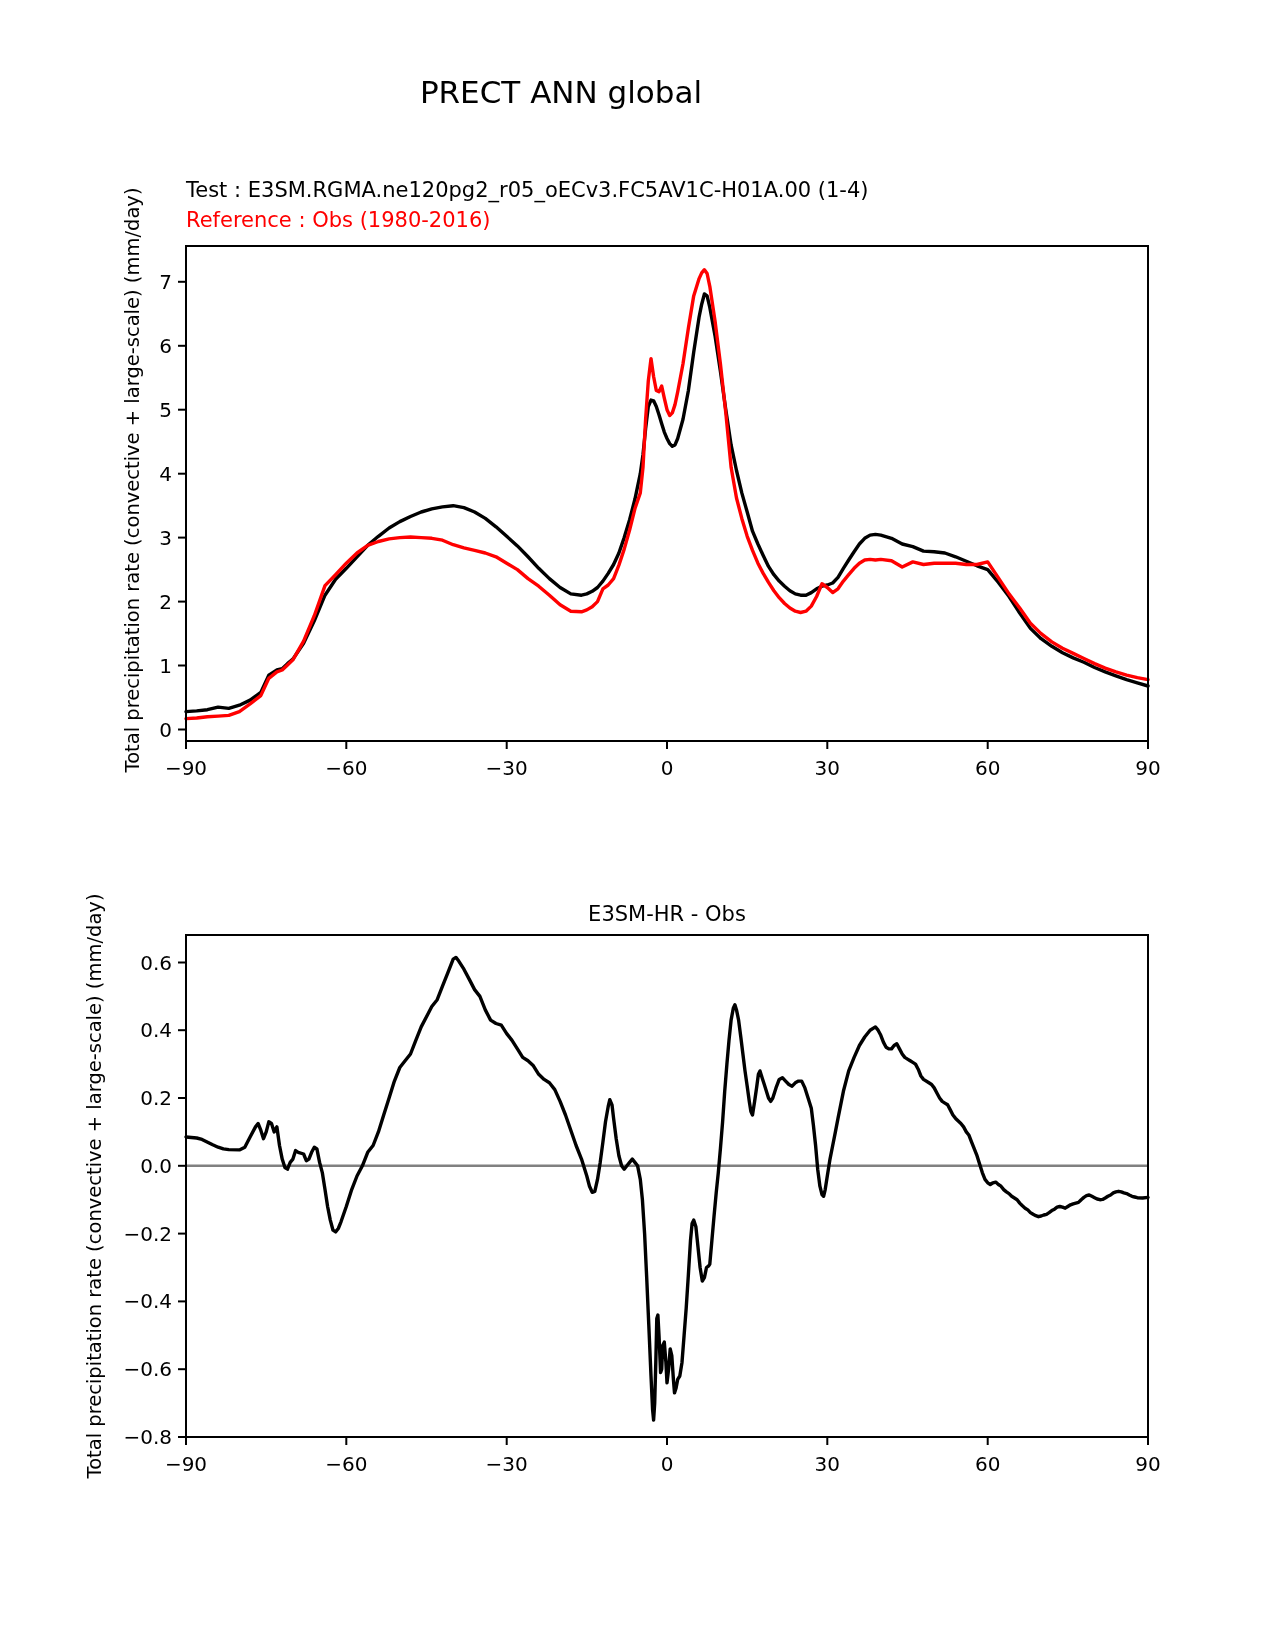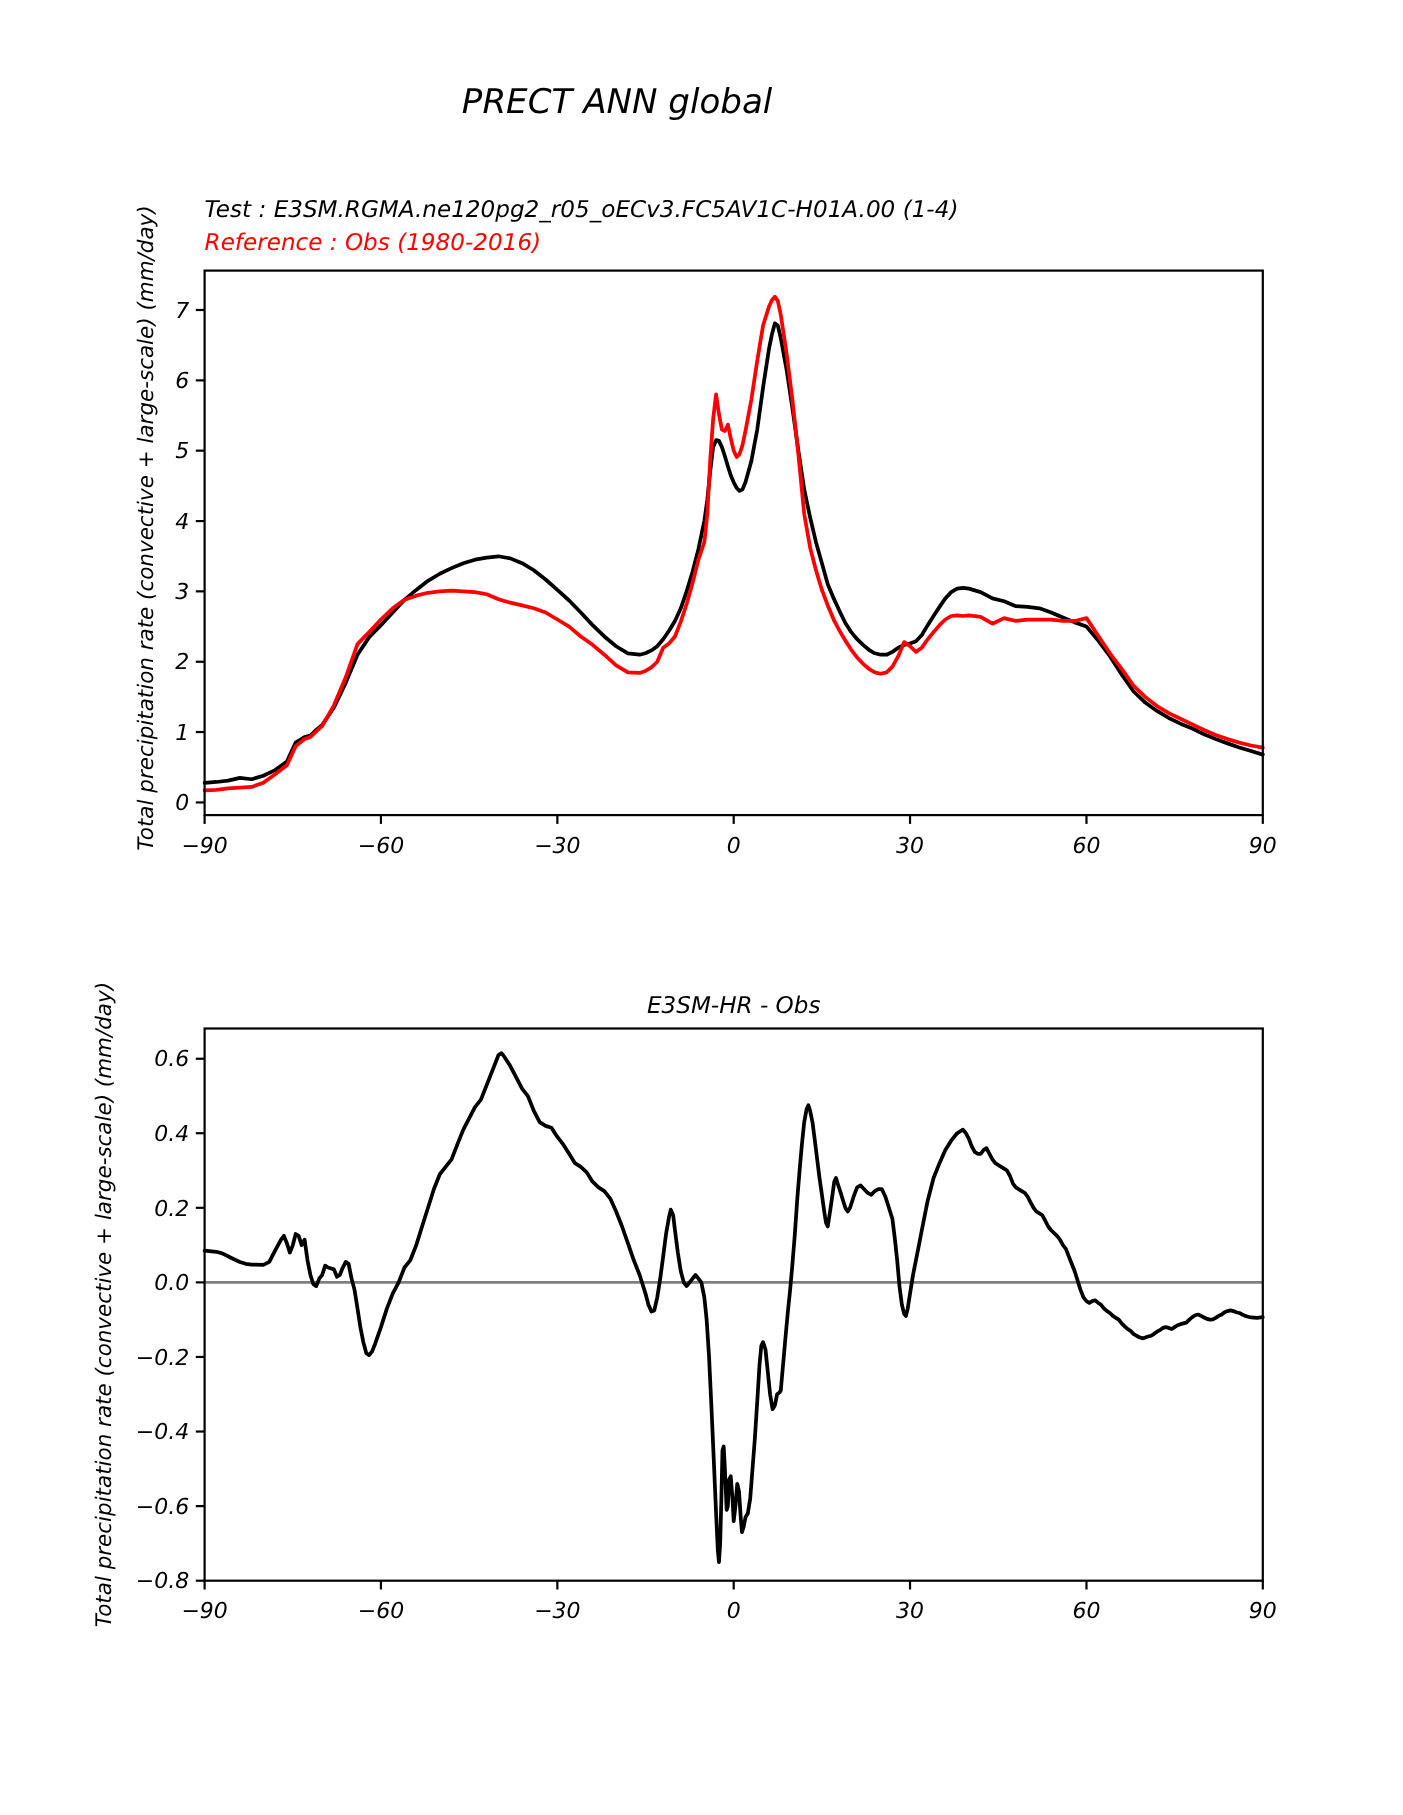--- a/index.html
+++ b/index.html
@@ -1,17 +1,17 @@
 <!DOCTYPE html>
 <html><head>
 <meta charset="utf-8">
 <style>
   html,body{margin:0;padding:0;background:#ffffff;}
   body{width:1275px;height:1650px;position:relative;font-family:"DejaVu Sans",sans-serif;}
-  .figure{position:absolute;left:0;top:0;width:1070px;height:1650px;background:#ffffff;font-style:italic;}
+  .figure{position:absolute;left:0;top:0;width:1070px;height:1650px;background:#ffffff;}
   svg{display:block;}
   svg text{font-family:"DejaVu Sans",sans-serif;fill:#000000;}
   .suptitle{font-size:31px;}
   .annot{font-size:21px;}
   .axtitle{font-size:21px;}
   .axislabel{font-size:19.5px;}
   .tick{font-size:20px;}
 </style>
 </head>
 <body>

